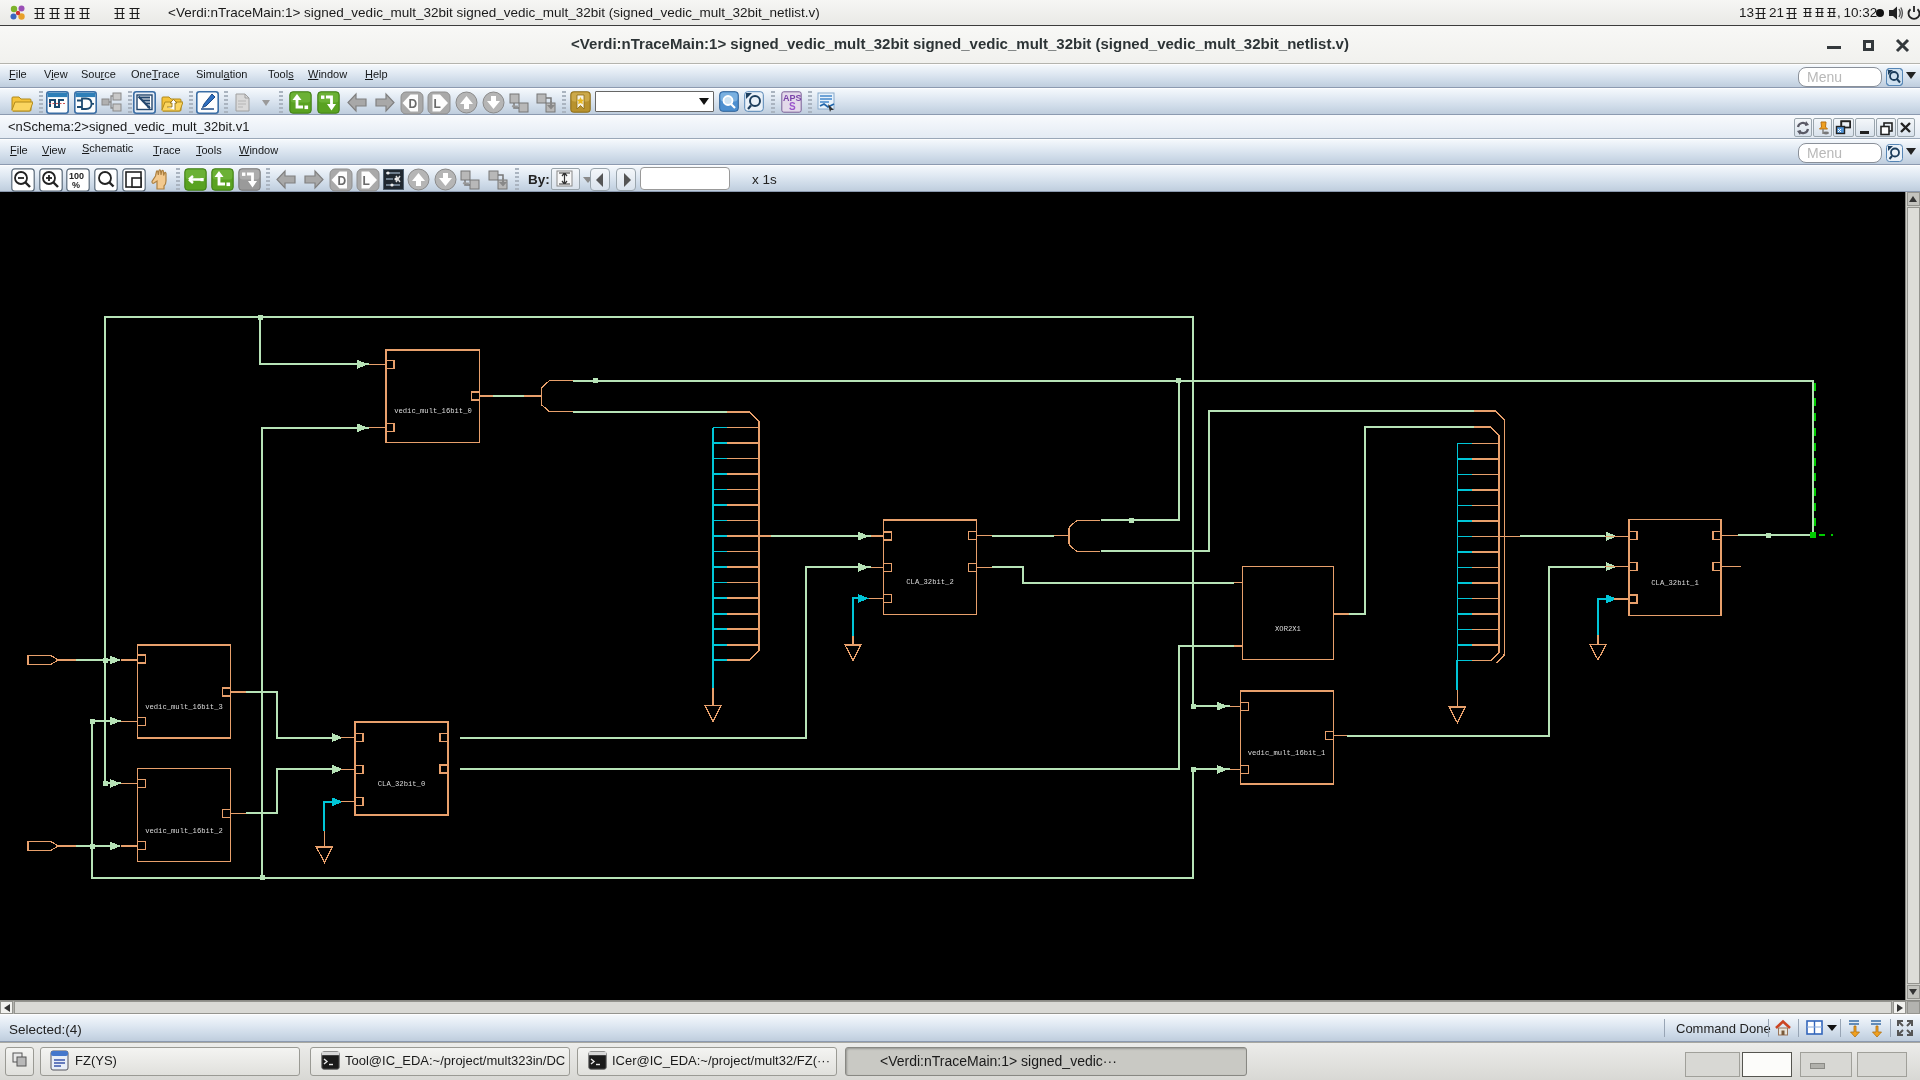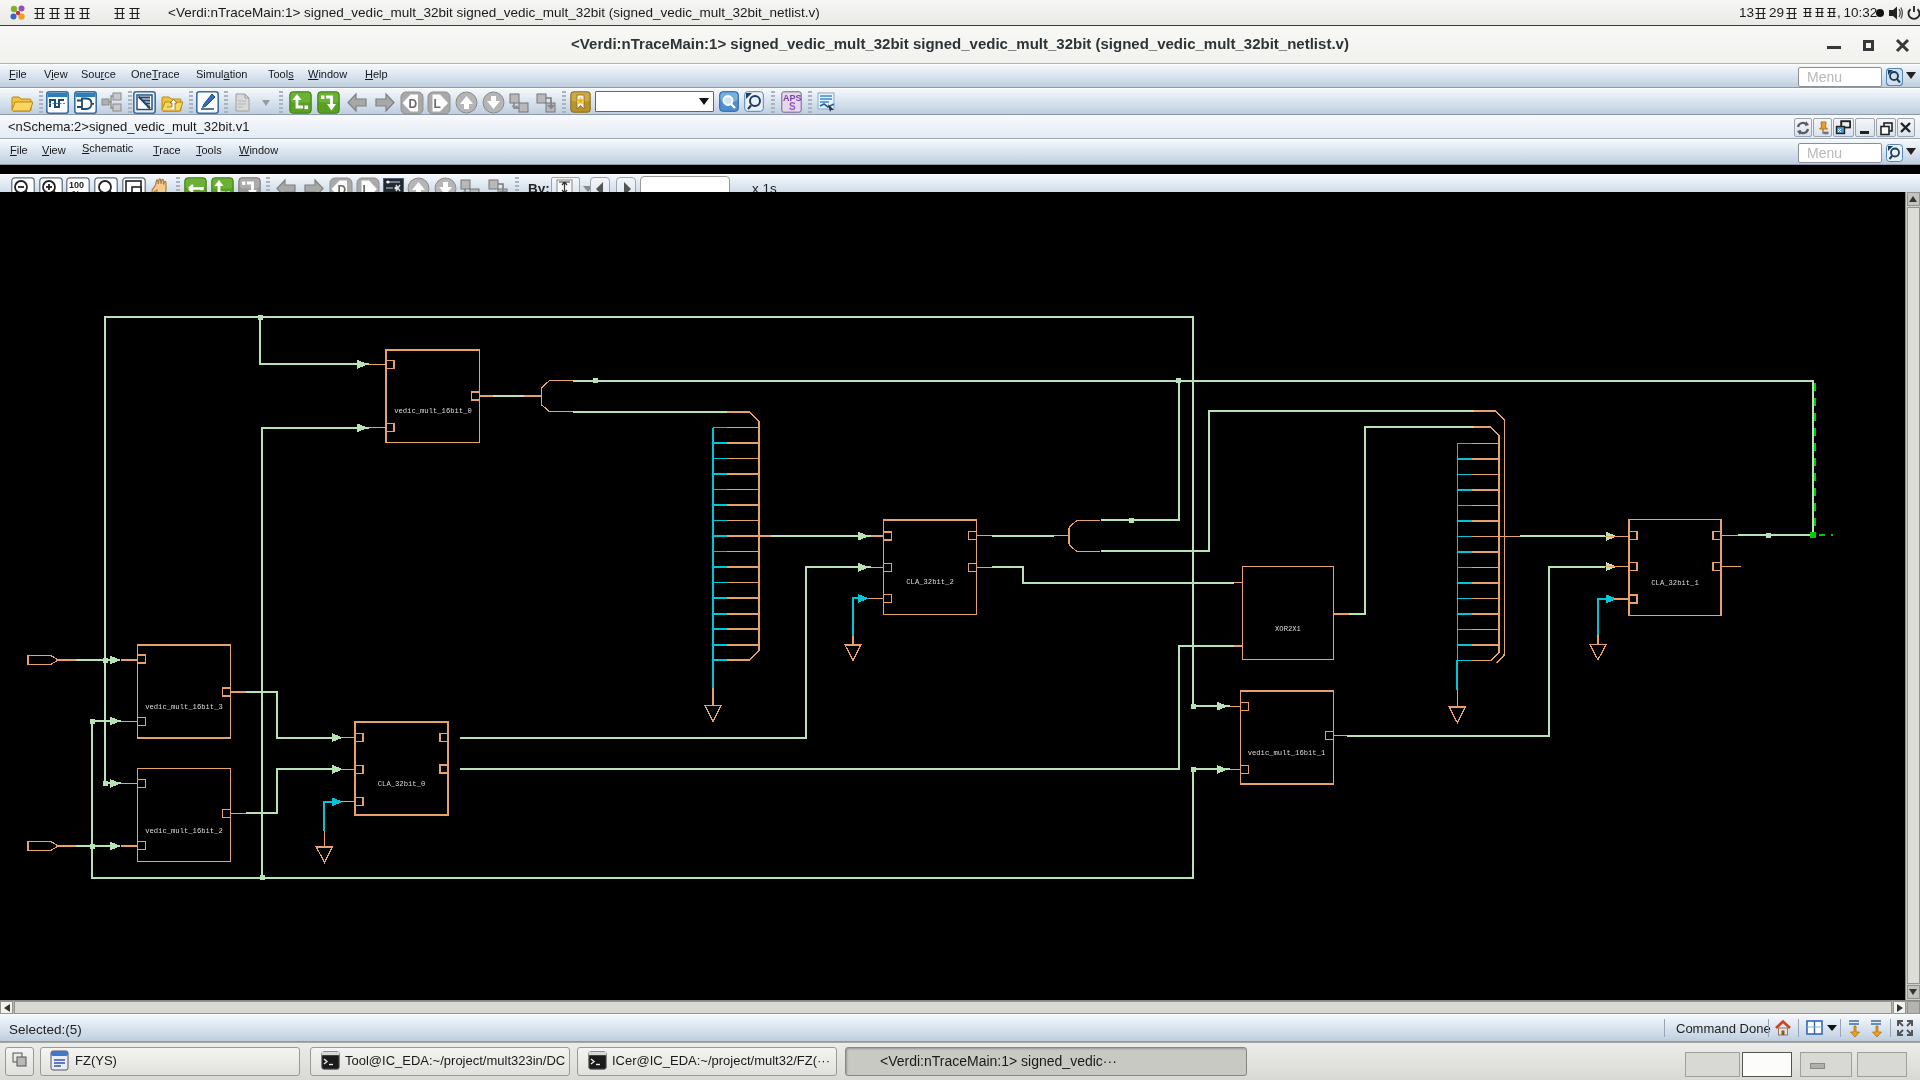--- a/index.html
+++ b/index.html
@@ -4,21 +4,21 @@
 *{margin:0;padding:0;box-sizing:border-box}
 html,body{width:1920px;height:1080px;overflow:hidden;background:#000;font-family:"Liberation Sans",sans-serif}
 .abs{position:absolute}
 #root{position:relative;width:1920px;height:1080px}
 .row{position:absolute;left:0;width:1920px}
 .blue{background:linear-gradient(to bottom,#f4f8fc 0%,#dfe8f2 40%,#ccd9e7 75%,#bfcddd 100%);border-top:1px solid #fdfdfe;border-bottom:1px solid #8c9ab0}
 .mi{position:absolute;top:4px;font-size:11px;color:#16181a}
 .mi span{text-decoration:underline}
 .ico{position:absolute}
 .sep{position:absolute;width:4px;background:repeating-linear-gradient(to bottom,#aab4c0 0 2px,transparent 2px 4px)}
-.cbx{position:absolute;background:#fff;border:1px solid #8a9099;border-radius:2px}
+.cbx{position:absolute;background:#fff;border:1px solid #8a9099;border-radius:8px}
 .tbtn{position:absolute;border:1px solid #9aa5ad;border-radius:2px;background:linear-gradient(#f4f7fa,#d9e2ec)}
 </style></head><body>
 <div id="root">
     <div class="row" style="top:0;height:26px;background:linear-gradient(#f6f6f4,#e9e9e6);border-bottom:1px solid #3c3c3c">
       <svg class="abs" style="left:9px;top:4px" width="18" height="18" viewBox="0 0 18 18">
 <circle cx="5" cy="5" r="3.2" fill="#7db32a"></circle>
         <circle cx="12.5" cy="4.5" r="3" fill="#9a4fb5"></circle>
 <circle cx="4.5" cy="12.5" r="3" fill="#3a66c0"></circle>
         <circle cx="12.5" cy="12.5" r="3.2" fill="#e8a02a"></circle>
 <circle cx="9" cy="9" r="2.2" fill="#cc3333"></circle>
@@ -45,21 +45,21 @@
           <path d="M16.5,2.5 H26.5 M16.5,7.5 H26.5 M16.5,12.5 H26.5 M19.29,2.5 V12.5 M24.36,2.5 V12.5"></path>
         </g>
       </svg>
       <div class="abs" style="left:168px;top:5px;font-size:13.5px;color:#1a1a1a">&lt;Verdi:nTraceMain:1&gt; signed_vedic_mult_32bit signed_vedic_mult_32bit (signed_vedic_mult_32bit_netlist.v)</div>
       <div class="abs" style="left:1739px;top:5px;font-size:13.5px;color:#1a1a1a">13</div>
       <svg class="abs" style="left:1754px;top:6px" width="14" height="15" viewBox="0 0 14 15">
         <g stroke="#1c1c1c" stroke-width="1.1" fill="none">
           <path d="M1.5,2.5 H11.5 M1.5,7.5 H11.5 M1.5,12.5 H11.5 M4.29,2.5 V12.5 M9.36,2.5 V12.5"></path>
         </g>
       </svg>
-      <div class="abs" style="left:1769px;top:5px;font-size:13.5px;color:#1a1a1a">29</div>
+      <div class="abs" style="left:1769px;top:5px;font-size:13.5px;color:#1a1a1a">21</div>
       <svg class="abs" style="left:1785px;top:6px" width="14" height="15" viewBox="0 0 14 15">
         <g stroke="#1c1c1c" stroke-width="1.1" fill="none">
           <path d="M1.5,2.5 H11.5 M1.5,7.5 H11.5 M1.5,12.5 H11.5 M4.29,2.5 V12.5 M9.36,2.5 V12.5"></path>
         </g>
       </svg>
       <svg class="abs" style="left:1802px;top:6px" width="36" height="13" viewBox="0 0 36 13">
         <g stroke="#1c1c1c" stroke-width="1.1" fill="none">
           <path d="M1.5,2.5 H9.5 M1.5,6.5 H9.5 M1.5,10.5 H9.5 M3.6300000000000003,2.5 V10.5 M7.92,2.5 V10.5"></path>
         </g>
         <g stroke="#1c1c1c" stroke-width="1.1" fill="none">
@@ -284,21 +284,21 @@
       <div class="mi" style="left:239px;top:4px"><span>W</span>indow</div>
       <div class="cbx" style="left:1798px;top:3px;width:84px;height:20px;font-size:14px;color:#b8b8b8;padding:1px 0 0 8px">Menu</div>
       <svg class="abs" style="left:1886px;top:4px" width="17" height="18" viewBox="0 0 17 18">
         <rect x="0.5" y="0.5" width="16" height="17" rx="3" fill="#eaf1f8" stroke="#5585b5"></rect>
         <polygon points="2,2 7,2 2,7" fill="#1c3d5c"></polygon>
         <circle cx="9" cy="8.5" r="4" stroke="#1c3d5c" stroke-width="1.8" fill="none"></circle>
         <line x1="6" y1="12" x2="3.5" y2="15" stroke="#1c3d5c" stroke-width="2"></line>
       </svg>
       <div class="abs" style="left:1906px;top:8px;width:0;height:0;border-left:5px solid transparent;border-right:5px solid transparent;border-top:7px solid #222"></div>
     </div>
-    <div class="row blue" style="top:174px;height:27px">
+    <div class="row blue" style="top:165px;height:27px">
       <svg class="ico" style="left:11px;top:2px" width="24" height="24" viewBox="0 0 24 24">
         <rect x="0.8" y="0.8" width="22.4" height="22.4" rx="3" fill="#fff" stroke="#5a6a7a" stroke-width="1.2"></rect>
         <circle cx="10" cy="10" r="6" stroke="#222" stroke-width="1.8" fill="none"></circle>
         <line x1="7" y1="10" x2="13" y2="10" stroke="#222" stroke-width="1.8"></line>
         <line x1="14.5" y1="14.5" x2="19" y2="19" stroke="#222" stroke-width="2.4"></line>
       </svg>
       <svg class="ico" style="left:39px;top:2px" width="24" height="24" viewBox="0 0 24 24">
         <rect x="0.8" y="0.8" width="22.4" height="22.4" rx="3" fill="#fff" stroke="#5a6a7a" stroke-width="1.2"></rect>
         <circle cx="10" cy="10" r="6" stroke="#222" stroke-width="1.8" fill="none"></circle>
         <line x1="7" y1="10" x2="13" y2="10" stroke="#222" stroke-width="1.8"></line>
@@ -656,21 +656,21 @@
     </div>
     <div class="row" style="top:1000px;height:14px;background:#b3b3af;border-top:1px solid #8a8a85">
       <div class="abs" style="left:0;top:0;width:13px;height:13px;background:#f2f2ef;border:1px solid #94948f"></div>
       <div class="abs" style="left:4px;top:3px;width:0;height:0;border-top:4px solid transparent;border-bottom:4px solid transparent;border-right:6px solid #333"></div>
       <div class="abs" style="left:14px;top:0;width:1878px;height:13px;background:#d9d9d5;border:1px solid #94948f"></div>
       <div class="abs" style="left:1893px;top:0;width:13px;height:13px;background:#f2f2ef;border:1px solid #94948f"></div>
       <div class="abs" style="left:1897px;top:3px;width:0;height:0;border-top:4px solid transparent;border-bottom:4px solid transparent;border-left:6px solid #333"></div>
       <div class="abs" style="left:1907px;top:0;width:13px;height:13px;background:#b3b3af;border:1px solid #94948f"></div>
     </div>
     <div class="row blue" style="top:1014px;height:28px">
-      <div class="abs" style="left:9px;top:7px;font-size:13.5px;color:#222">Selected:(5)</div>
+      <div class="abs" style="left:9px;top:7px;font-size:13.5px;color:#222">Selected:(4)</div>
       <div class="abs" style="left:1664px;top:4px;width:1px;height:18px;background:#98a5b5"></div>
       <div class="abs" style="left:1676px;top:6px;font-size:13px;color:#222">Command Done</div>
       <div class="abs" style="left:1768px;top:4px;width:1px;height:18px;background:#98a5b5"></div>
       <svg class="ico" style="left:1774px;top:4px" width="18" height="18" viewBox="0 0 18 18">
         <path d="M2,9 L9,2.5 L16,9" stroke="#cc4422" stroke-width="2.6" fill="none"></path>
         <rect x="4.5" y="9" width="9" height="7" fill="#e8e4da" stroke="#99755a"></rect>
         <rect x="7.5" y="11.5" width="3" height="4.5" fill="#7a5a3a"></rect>
       </svg>
       <div class="abs" style="left:1798px;top:4px;width:1px;height:18px;background:#98a5b5"></div>
       <svg class="ico" style="left:1806px;top:4px" width="18" height="18" viewBox="0 0 18 18">

